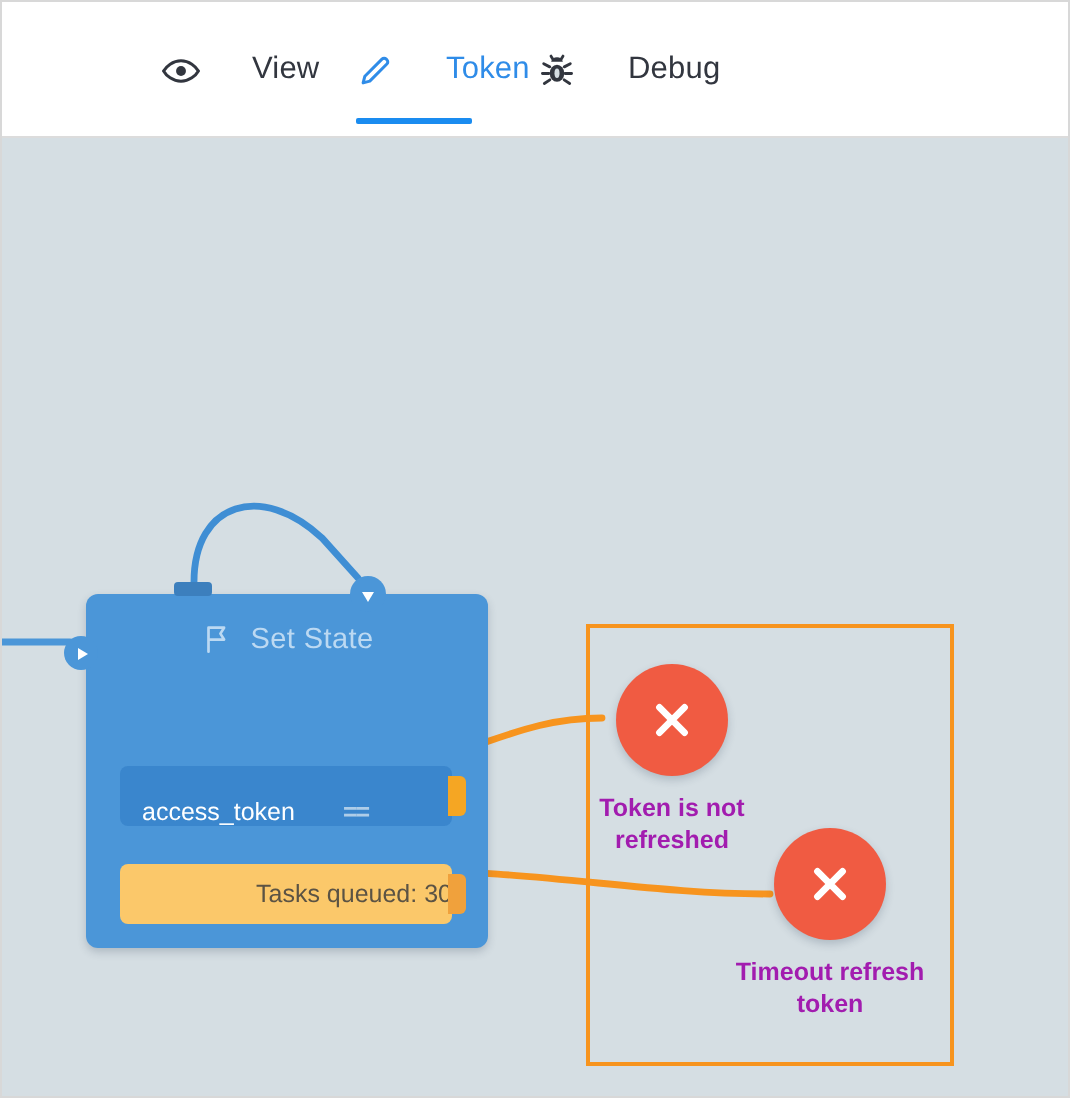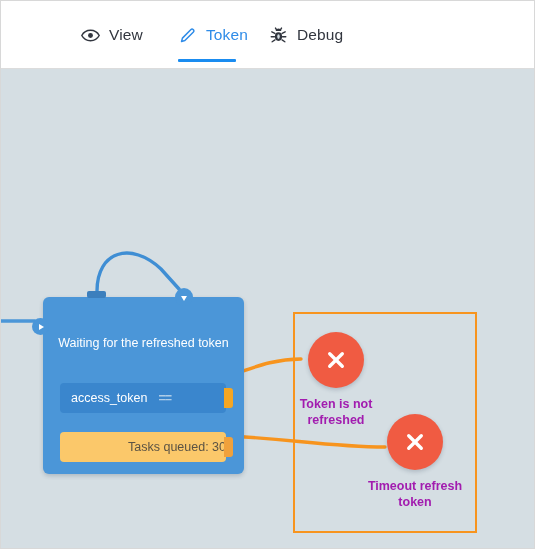--- a/index.html
+++ b/index.html
@@ -29,21 +29,21 @@
     background: #ffffff;
     border-bottom: 1px solid #dcdcdc;
     box-sizing: border-box;
   }
   .tab {
     position: absolute;
     top: 14px;
     height: 40px;
     display: flex;
     align-items: center;
-    gap: 9px;
+    gap: 26px;
     cursor: pointer;
     user-select: none;
   }
   .tab .tab-label {
     font-size: 15.5px;
     color: #32363f;
     letter-spacing: 0.1px;
   }
   .tab.active .tab-label { color: #2f8ce8; }
   .tab-underline {
@@ -112,21 +112,22 @@
     height: 30px;
     border-radius: 4px;
     display: flex;
     align-items: center;
     box-sizing: border-box;
   }
   #row-condition {
     top: 86px;
     background: #3a86cd;
     padding-left: 11px;
-    gap: 11px;
+    gap: 24px;
+    align-items: flex-end;
   }
   #row-condition .cond-text {
     font-size: 12.5px;
     color: #ffffff;
   }
   #row-condition .cond-op {
     font-size: 12.5px;
     color: #aecde8;
     letter-spacing: -1px;
     font-weight: bold;
@@ -294,22 +295,29 @@
       <div id="port-top-stub"></div>
 
       <div class="port" id="port-in">
         <span class="glyph"></span>
       </div>
 
       <div class="port" id="port-loop">
         <span class="glyph"></span>
       </div>
 
-
-      <div id="node-subtitle">Waiting for the refreshed token</div>
+      <div id="node-header">
+        <span class="ticon">
+          <svg width="17" height="17" viewBox="0 0 24 24">
+            <path d="M6 21V4M6 4h11l-2.6 4.2L17 12.4H6" fill="none" stroke="#bcd9f2" stroke-width="1.9" stroke-linecap="round" stroke-linejoin="round"></path>
+          </svg>
+        </span>
+        <span class="node-title">Set State</span>
+      </div>
+
 
       <div class="node-row" id="row-condition">
         <span class="cond-text">access_token</span>
         <span class="cond-op">==</span>
       </div>
       <div class="out-stub" id="out-stub-1"></div>
 
       <div class="node-row" id="row-tasks">
         <span class="tasks-text">Tasks queued: 30</span>
       </div>

